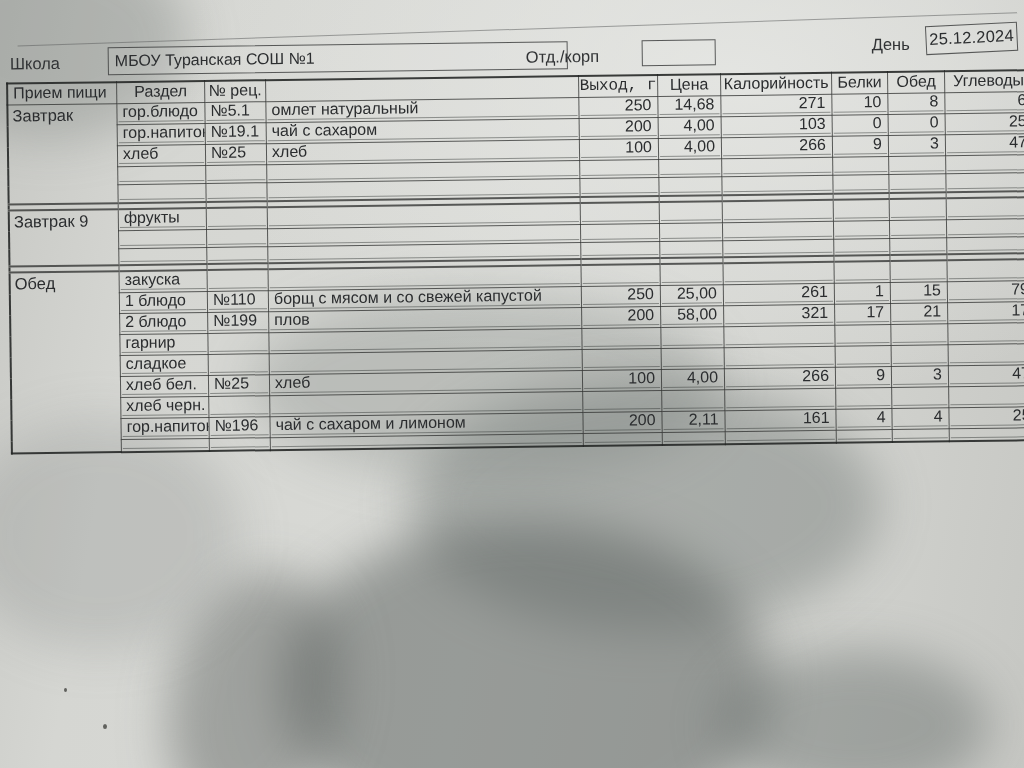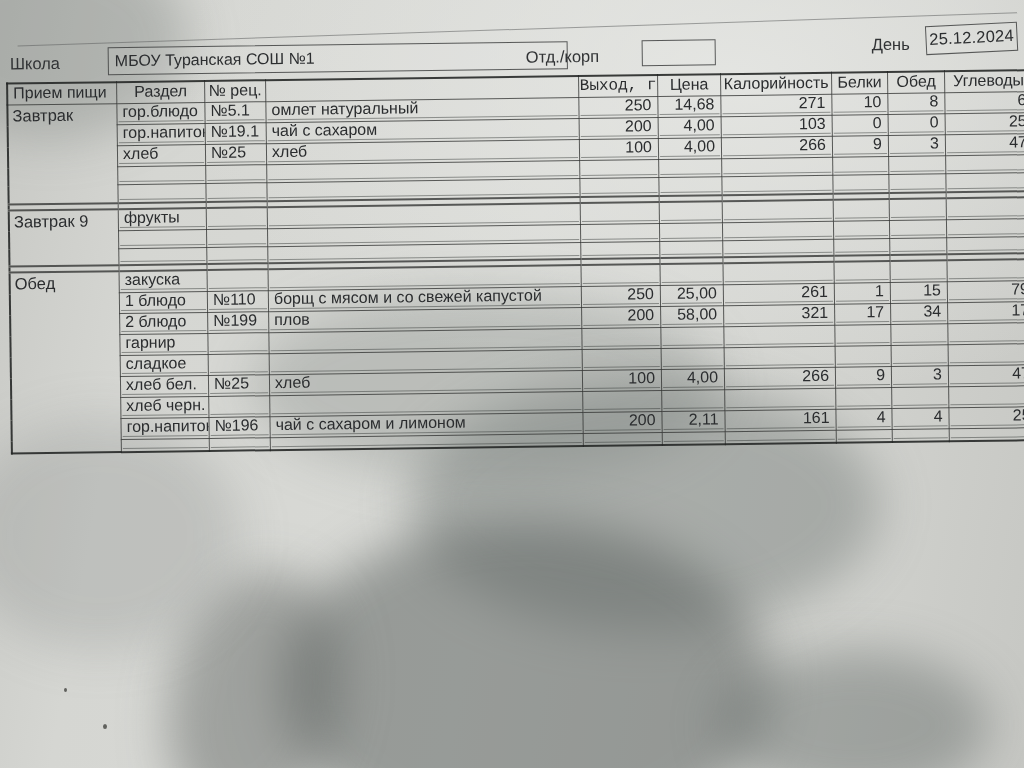--- a/index.html
+++ b/index.html
@@ -240,21 +240,21 @@
             <td class="num u">79</td>
           </tr>
           <tr style="height: 21px;">
             <td class="txt u">2 блюдо</td>
             <td class="txt u">№199</td>
             <td class="txt u">плов</td>
             <td class="num u">200</td>
             <td class="num u">58,00</td>
             <td class="num u">321</td>
             <td class="num u">17</td>
-            <td class="num u">34</td>
+            <td class="num u">21</td>
             <td class="num u">17</td>
           </tr>
           <tr style="height: 21px;">
             <td class="txt u">гарнир</td>
             <td class="txt u empty-cell"></td>
             <td class="txt u empty-cell"></td>
             <td class="num u empty-cell"></td>
             <td class="num u empty-cell"></td>
             <td class="num u empty-cell"></td>
             <td class="num u empty-cell"></td>

